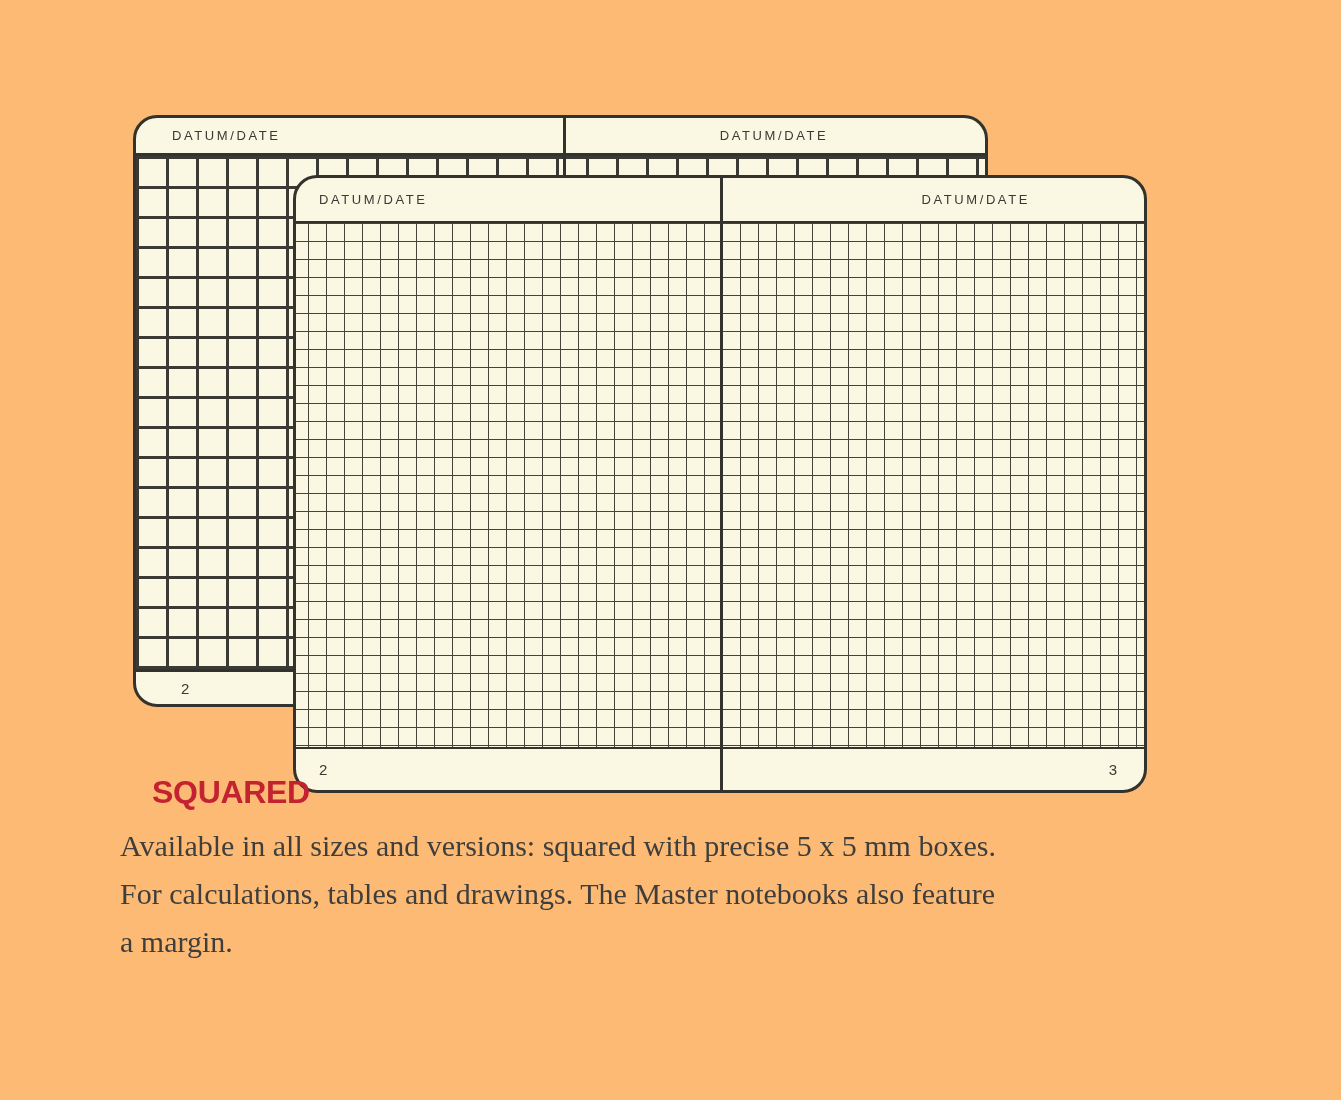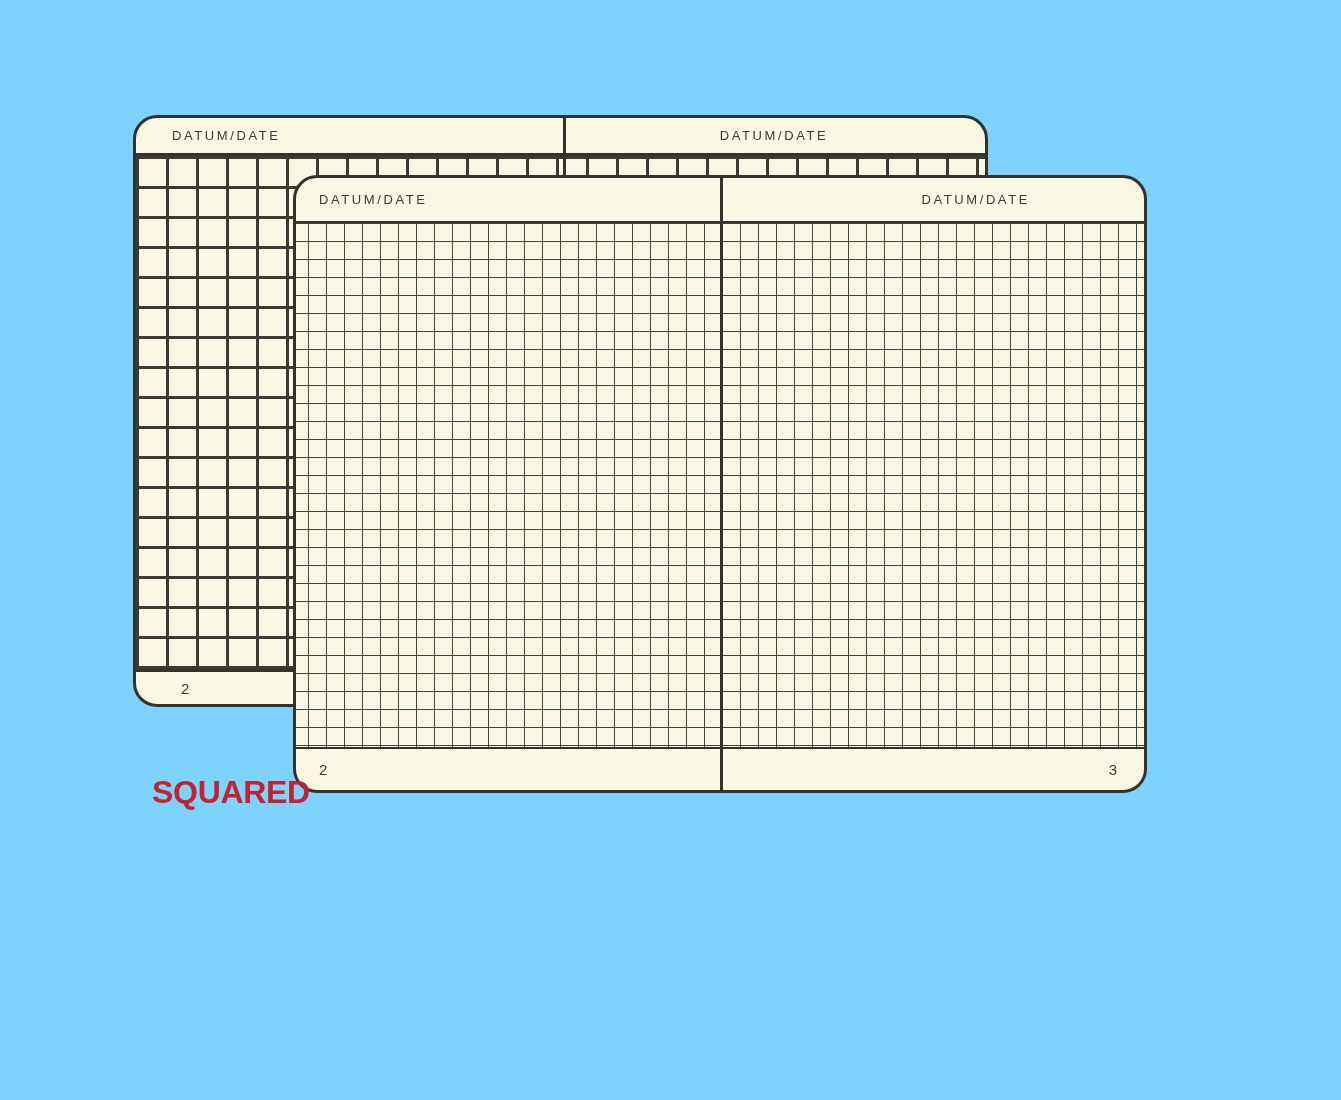--- a/index.html
+++ b/index.html
@@ -5,21 +5,21 @@
   html, body {
     margin: 0;
     padding: 0;
     background: #ffffff;
     font-family: "Liberation Sans", sans-serif;
   }
   .canvas {
     position: relative;
     width: 1341px;
     height: 1100px;
-    background: #7dd3fc;
+    background: #fdba74;
     overflow: hidden;
   }
 
   
   .spread {
     position: absolute;
     box-sizing: border-box;
     background: #FAF7E2;
     border: 3px solid #33322D;
     border-radius: 24px;
@@ -151,14 +151,19 @@
     <div class="gridlayer"></div>
     <div class="spine"></div>
     <div class="footerband">
       <div class="pagenum pagenum-left">2</div>
       <div class="pagenum pagenum-right">3</div>
     </div>
   </div>
 
   <div class="caption-title">SQUARED</div>
 
+  <div class="caption-body">
+    <div>Available in all sizes and versions: squared with precise 5 x 5 mm boxes.</div>
+    <div>For calculations, tables and drawings. The Master notebooks also feature</div>
+    <div>a margin.</div>
+  </div>
 
 </div>
 
 </body></html>

